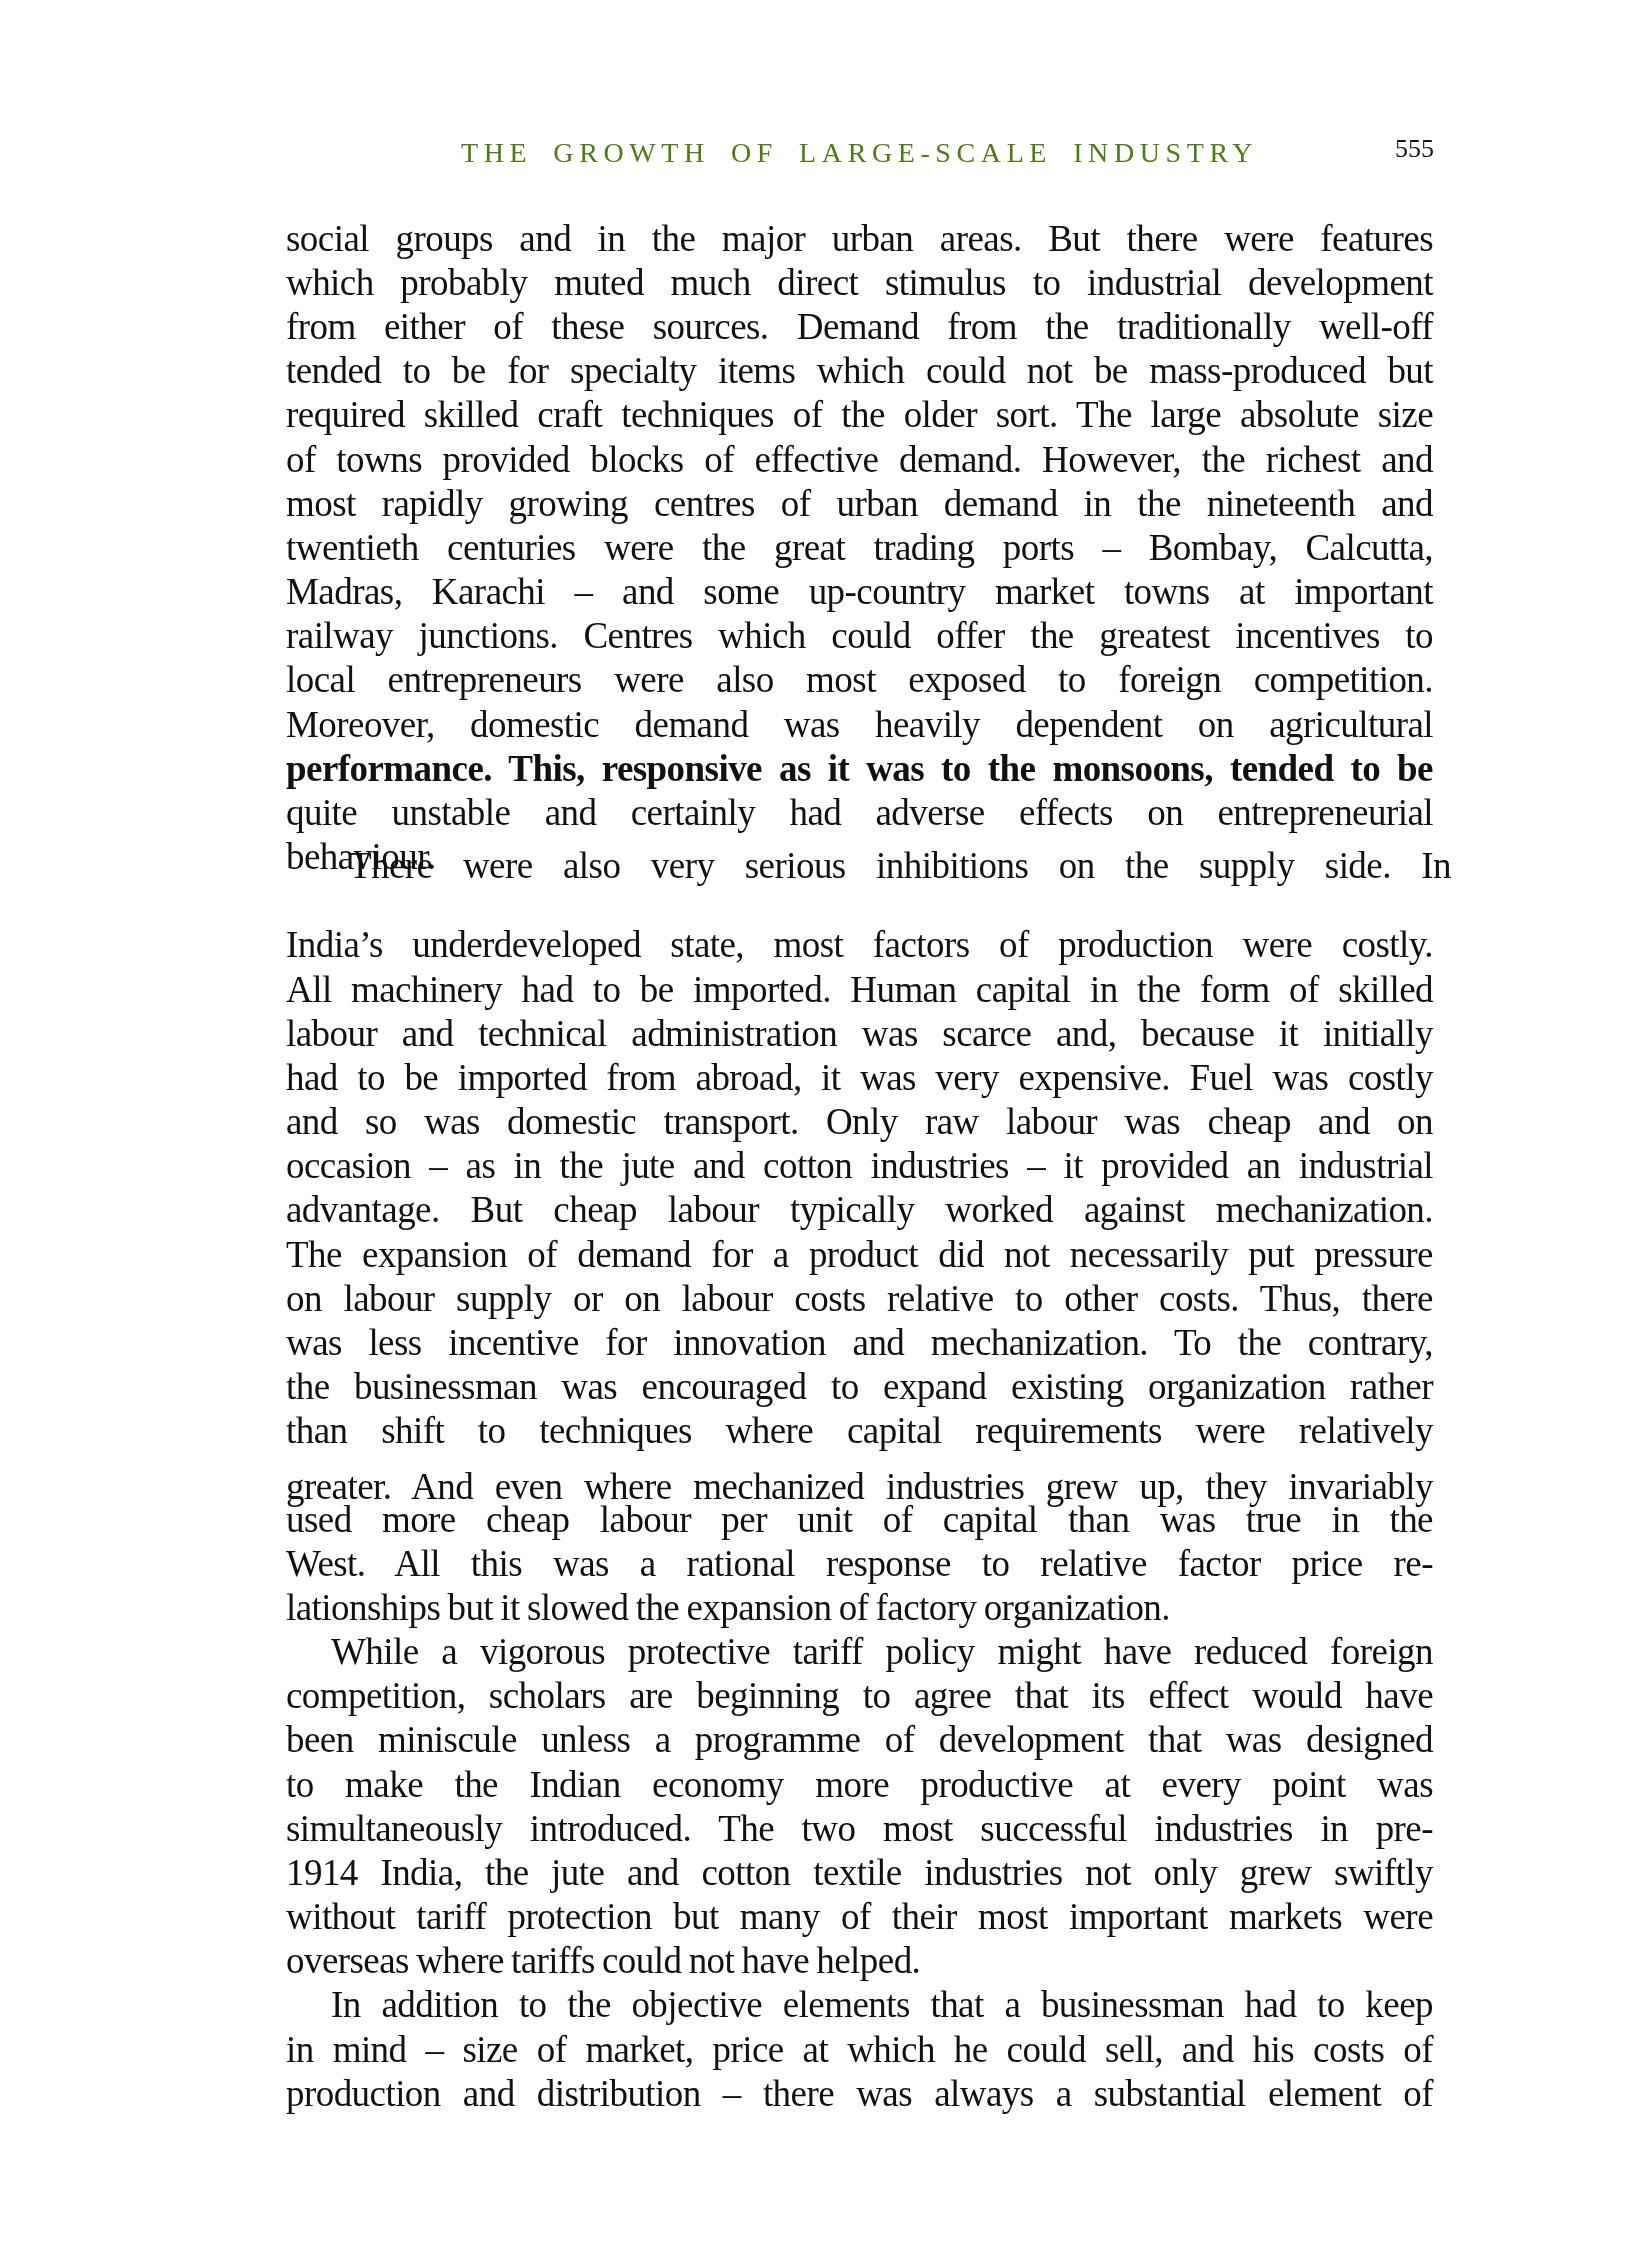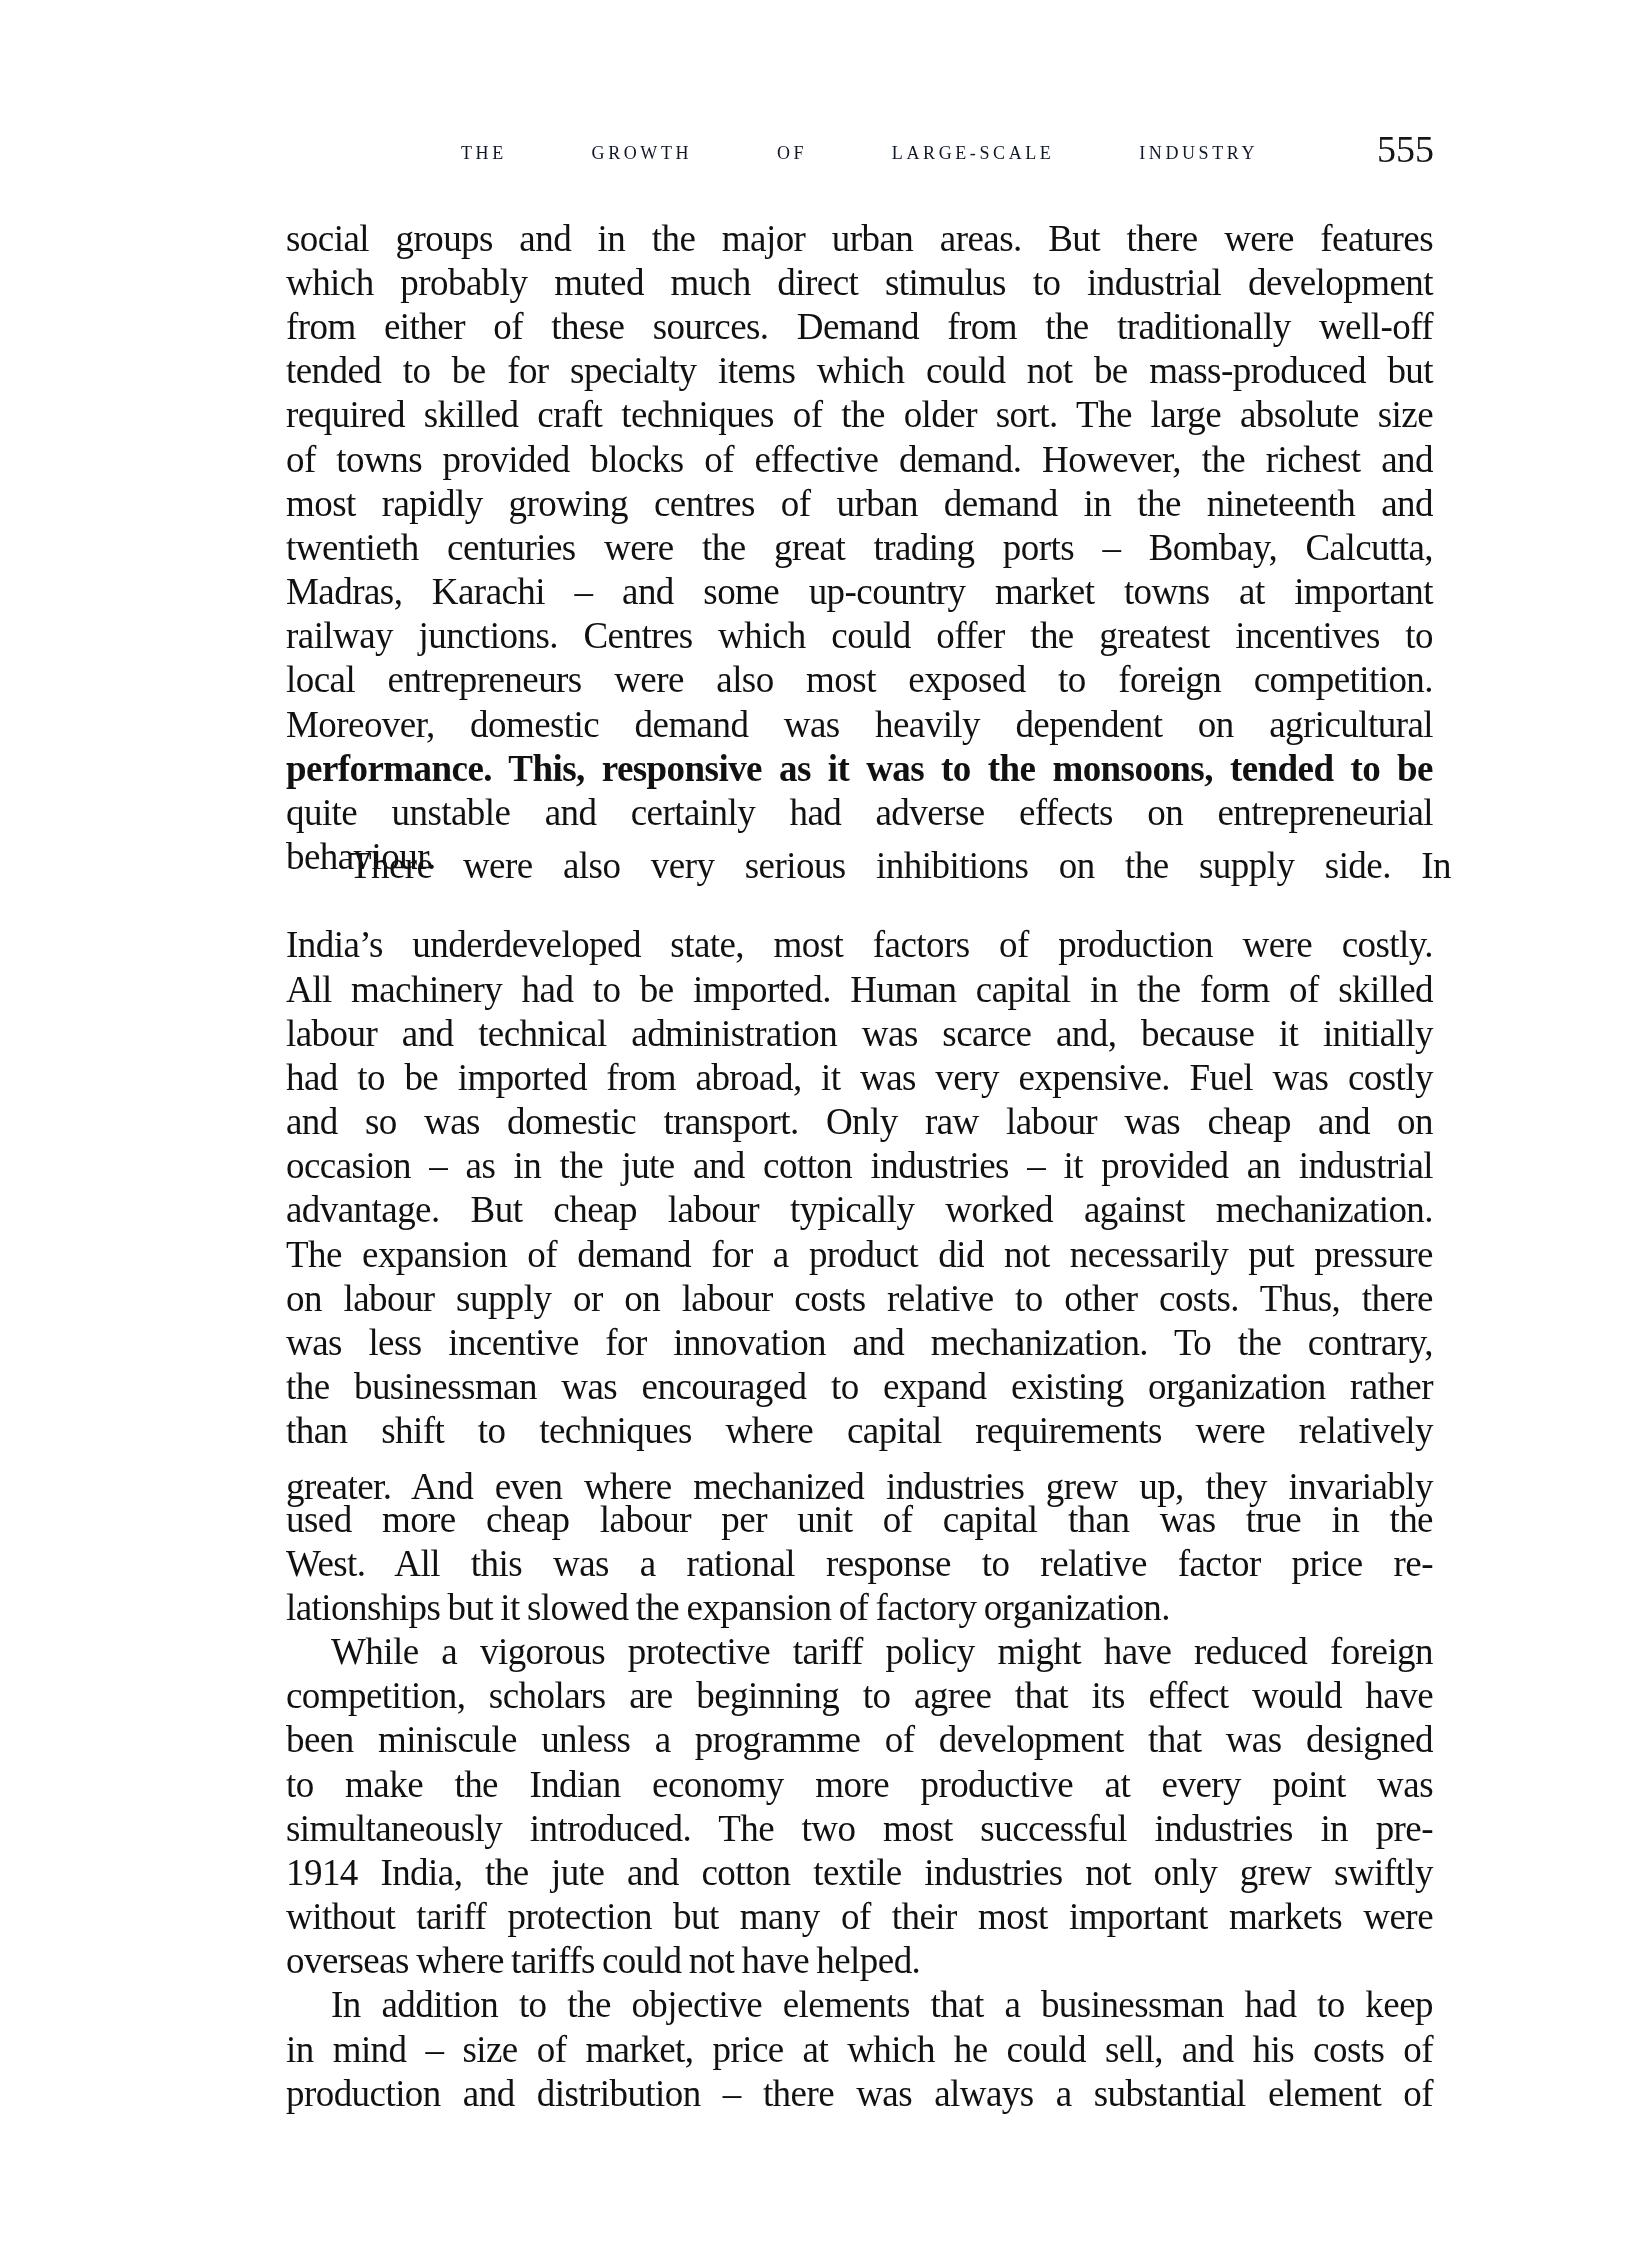--- a/index.html
+++ b/index.html
@@ -14,34 +14,34 @@
     overflow: hidden;
     color: #111111;
     font-family: "Liberation Serif", "DejaVu Serif", serif;
   }
   .running-head {
     position: absolute;
     left: 461px;
     top: 138px;
     width: 797px;
     height: 30px;
-    font-size: 18px;
+    font-size: 28px;
     line-height: 30px;
     letter-spacing: 0.2em;
     text-align: justify;
     text-align-last: justify;
     white-space: nowrap;
-    color: #0f172a;
+    color: #4d7c0f;
   }
   .page-number {
     position: absolute;
     left: 1372px;
     top: 127px;
     width: 62px;
-    font-size: 38px;
+    font-size: 26px;
     line-height: 44px;
     text-align: right;
     color: #161616;
   }
   .text-column {
     position: absolute;
     left: 286px;
     top: 0;
     width: 1147px;
   }

